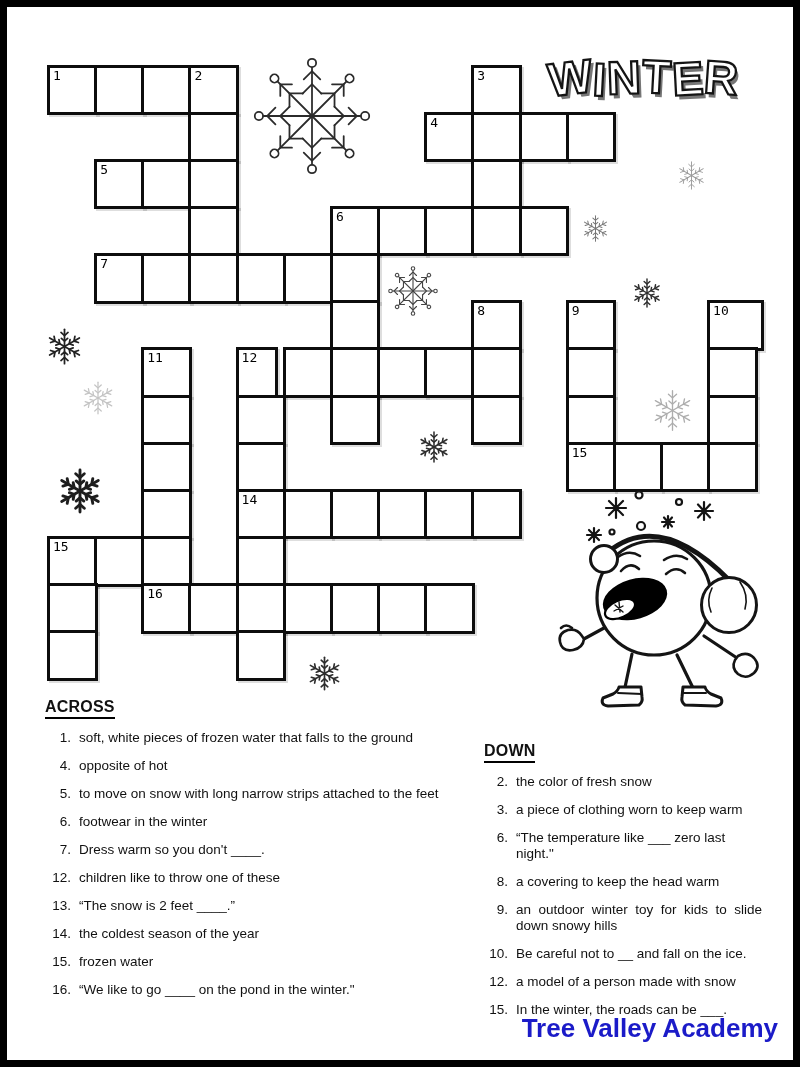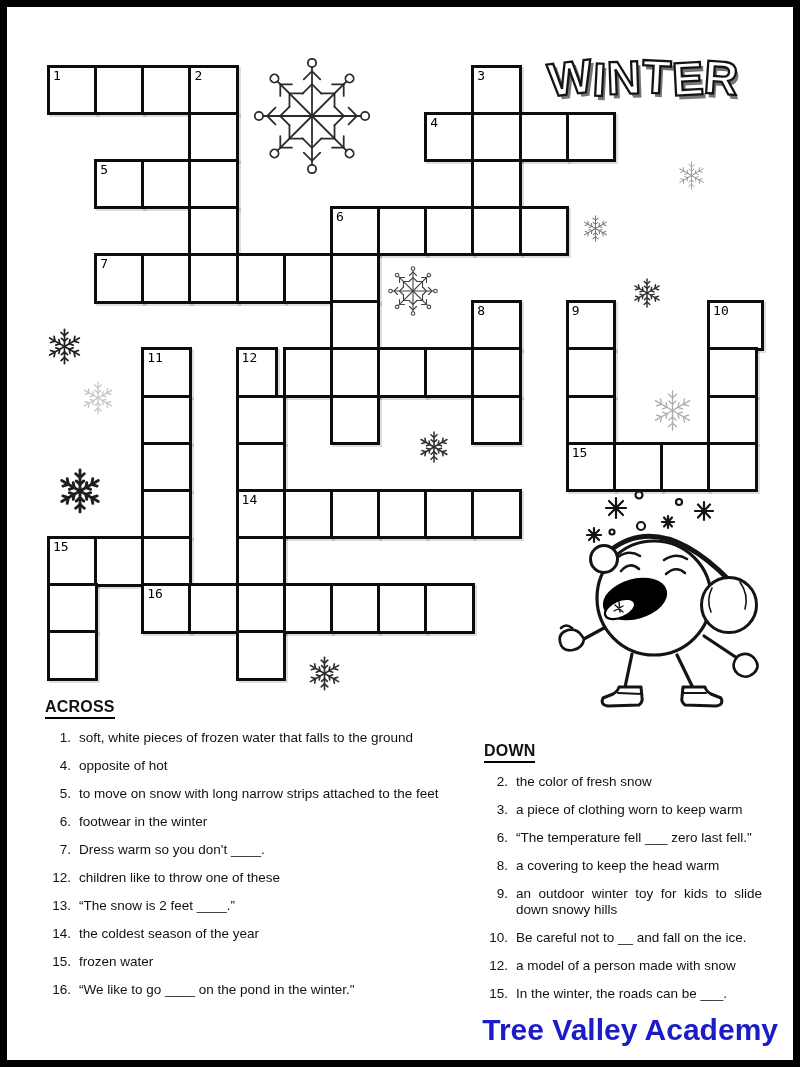--- a/index.html
+++ b/index.html
@@ -36,21 +36,21 @@
       border-bottom:2.2px solid #000;padding-bottom:1px;margin-bottom:11px;letter-spacing:.2px;}
   .clue{display:flex;margin-bottom:12px;font-size:13.5px;line-height:16px;}
   .clue .num{flex:none;text-align:right;}
   .across .clue .num{width:26px;}
   .down .clue .num{width:24px;}
   .clue .txt{margin-left:8px;}
   .across .clue .txt{width:374px;}
   .down .clue .txt{width:246px;}
   .clue .txt.just{text-align:justify;}
 
-  .credit{position:absolute;right:22px;top:1013px;font-size:30px;font-weight:bold;white-space:nowrap;}
+  .credit{position:absolute;right:22px;top:1013px;font-size:26px;font-weight:bold;white-space:nowrap;}
 </style>
 </head>
 <body>
 
 <svg width="0" height="0" style="position:absolute" aria-hidden="true">
   <defs>
     <symbol id="flake6" viewBox="-50 -50 100 100" overflow="visible">
       <g id="f6a" fill="none" stroke="currentColor" stroke-linecap="round">
         <line x1="0" y1="0" x2="0" y2="-44"></line>
         <path d="M-9,-36 L0,-28 L9,-36"></path>
@@ -317,21 +317,21 @@
       <div class="clue">
         <div class="num">2.</div>
         <div class="txt">the color of fresh snow</div>
       </div>
       <div class="clue">
         <div class="num">3.</div>
         <div class="txt">a piece of clothing worn to keep warm</div>
       </div>
       <div class="clue">
         <div class="num">6.</div>
-        <div class="txt">“The temperature fell ___ zero last fell."</div>
+        <div class="txt">“The temperature like ___ zero last night."</div>
       </div>
       <div class="clue">
         <div class="num">8.</div>
         <div class="txt">a covering to keep the head warm</div>
       </div>
       <div class="clue">
         <div class="num">9.</div>
         <div class="txt just">an outdoor winter toy for kids to slide down snowy hills</div>
       </div>
       <div class="clue">

